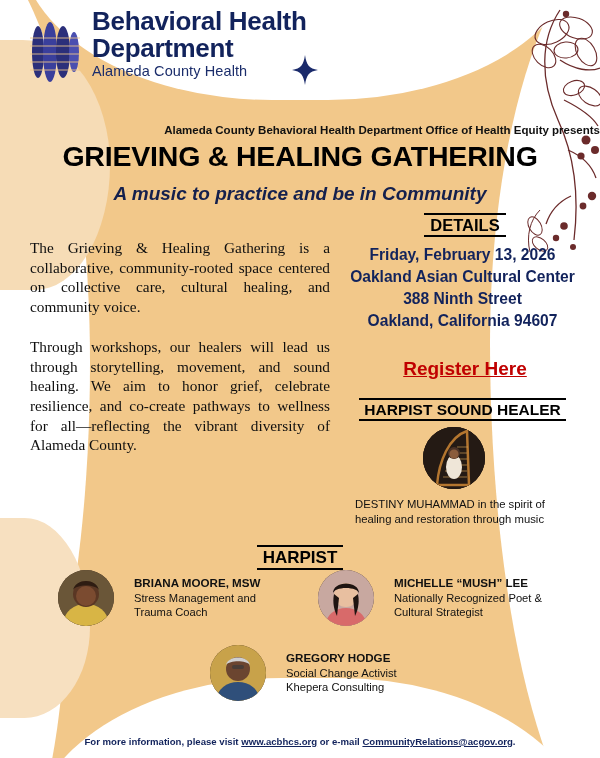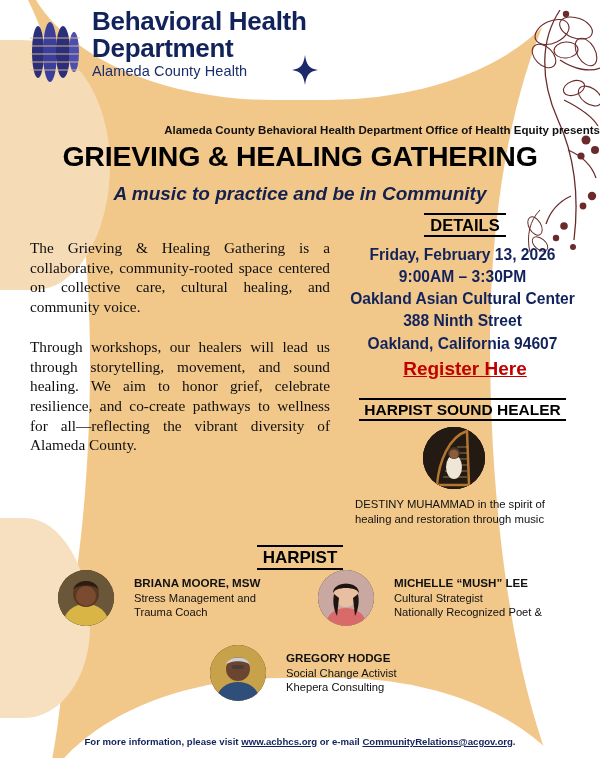--- a/index.html
+++ b/index.html
@@ -396,21 +396,20 @@
   <div class="body-col">
     <p>The Grieving &amp; Healing Gathering is a collaborative, community-rooted space centered on collective care, cultural healing, and community voice.</p>
     <p>Through workshops, our healers will lead us through storytelling, movement, and sound healing. We aim to honor grief, celebrate resilience, and co-create pathways to wellness for all—reflecting the vibrant diversity of Alameda County.</p>
   </div>
 
   <div class="details-head">
     <span>DETAILS</span>
   </div>
   <div class="details-lines">
     <div>Friday, February 13, 2026</div>
-    <div>9:00AM – 3:30PM</div>
     <div>Oakland Asian Cultural Center</div>
     <div>388 Ninth Street</div>
     <div>Oakland, California 94607</div>
   </div>
   <div class="register">
     <a href="#">Register Here</a>
   </div>
 
   <div class="harp-head">
     <span>HARPIST SOUND HEALER</span>
@@ -465,22 +464,22 @@
         <rect width="56" height="56" fill="#c8a8a0"></rect>
         <ellipse cx="28" cy="54" rx="20" ry="16" fill="#d86a6a"></ellipse>
         <circle cx="28" cy="25" r="12" fill="#e8bfa0"></circle>
         <path d="M15 24 C14 10, 42 10, 41 24 C41 16, 15 16, 15 24 Z" fill="#1e1411"></path>
         <path d="M16 24 C14 34, 17 42, 19 46 L21 28 Z" fill="#1e1411"></path>
         <path d="M40 24 C42 34, 39 42, 37 46 L35 28 Z" fill="#1e1411"></path>
       </svg>
     </div>
     <div class="info">
       <div class="name">MICHELLE “MUSH” LEE</div>
+      <div class="role">Nationally Recognized Poet &amp;</div>
       <div class="role">Cultural Strategist</div>
-      <div class="role">Nationally Recognized Poet &amp;</div>
     </div>
   </div>
 
   <div class="healer healer-3">
     <div class="photo">
       <svg viewBox="0 0 56 56" width="56" height="56">
         <rect width="56" height="56" fill="#c8a24a"></rect>
         <ellipse cx="28" cy="54" rx="21" ry="17" fill="#2f4f7a"></ellipse>
         <circle cx="28" cy="24" r="12" fill="#6b4530"></circle>
         <path d="M16 20 C18 10, 38 10, 40 20 C36 15, 20 15, 16 20 Z" fill="#cfcfcf"></path>

